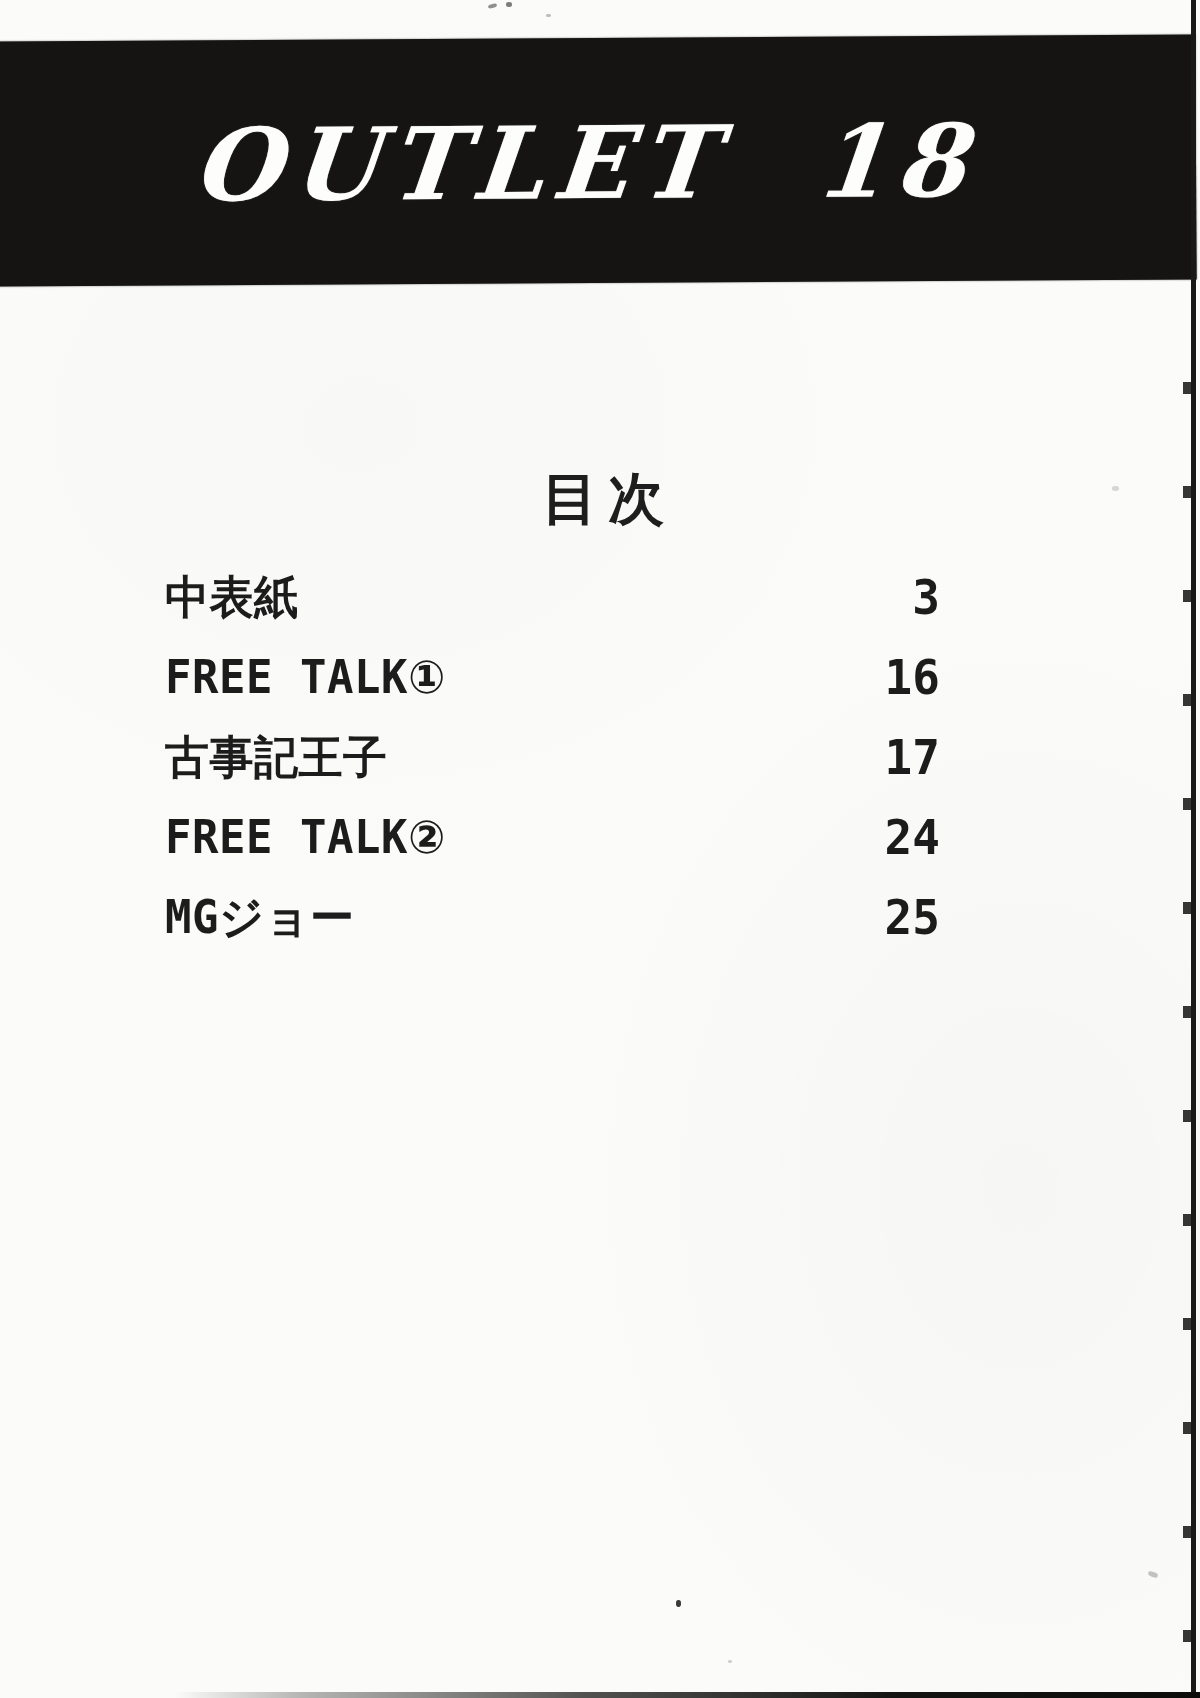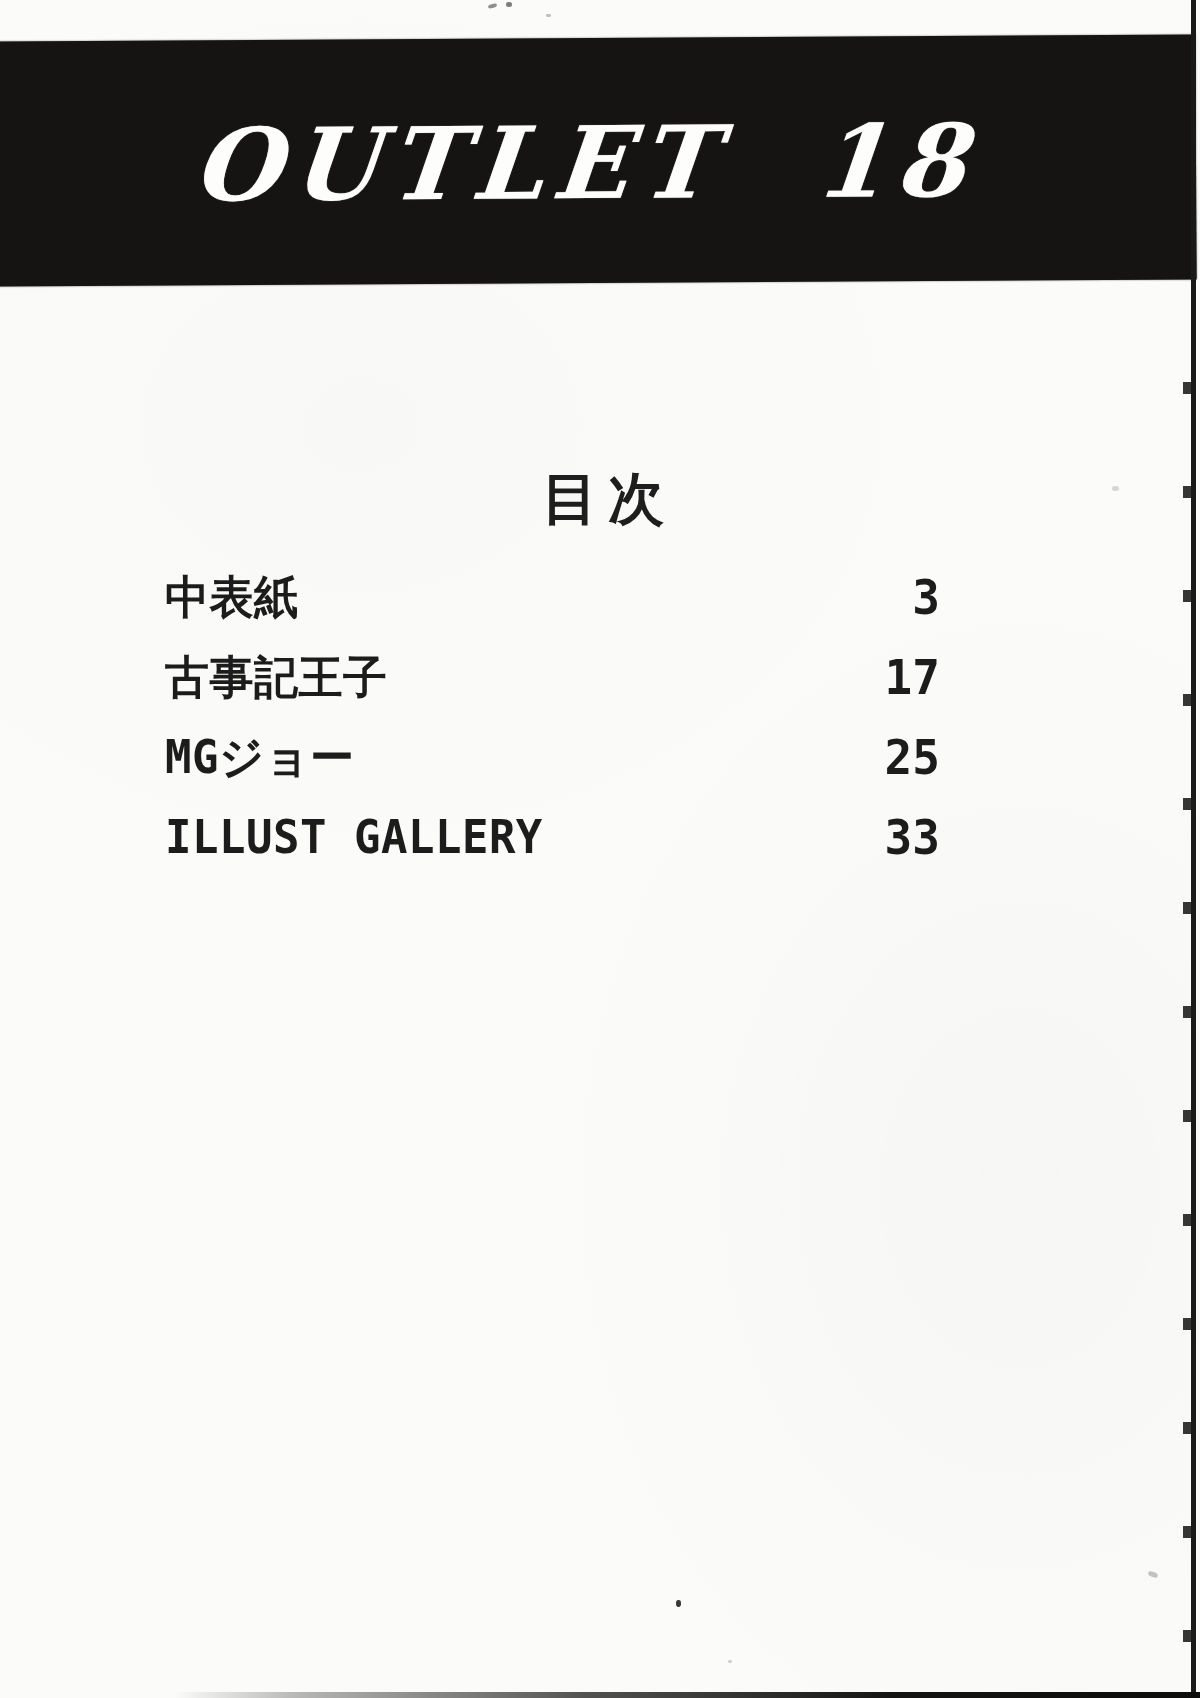--- a/index.html
+++ b/index.html
@@ -148,30 +148,34 @@
   </div>
 
   <div class="toc-heading">目次</div>
 
   <div class="toc-list">
     <div class="toc-row">
       <span class="toc-title">中表紙</span>
       <span class="toc-page">3</span>
     </div>
     <div class="toc-row">
+      <span class="toc-title">FREE TALK①</span>
+      <span class="toc-page">16</span>
+    </div>
+    <div class="toc-row">
       <span class="toc-title">古事記王子</span>
       <span class="toc-page">17</span>
     </div>
     <div class="toc-row">
+      <span class="toc-title">FREE TALK②</span>
+      <span class="toc-page">24</span>
+    </div>
+    <div class="toc-row">
       <span class="toc-title">MGジョー</span>
       <span class="toc-page">25</span>
-    </div>
-    <div class="toc-row">
-      <span class="toc-title">ILLUST GALLERY</span>
-      <span class="toc-page">33</span>
     </div>
   </div>
 
   <div class="edge-ticks"></div>
   <div class="edge-line"></div>
   <div class="bottom-line"></div>
 
   <div class="speck speck-d"></div>
   <div class="speck speck-e"></div>
   <div class="speck speck-f"></div>

